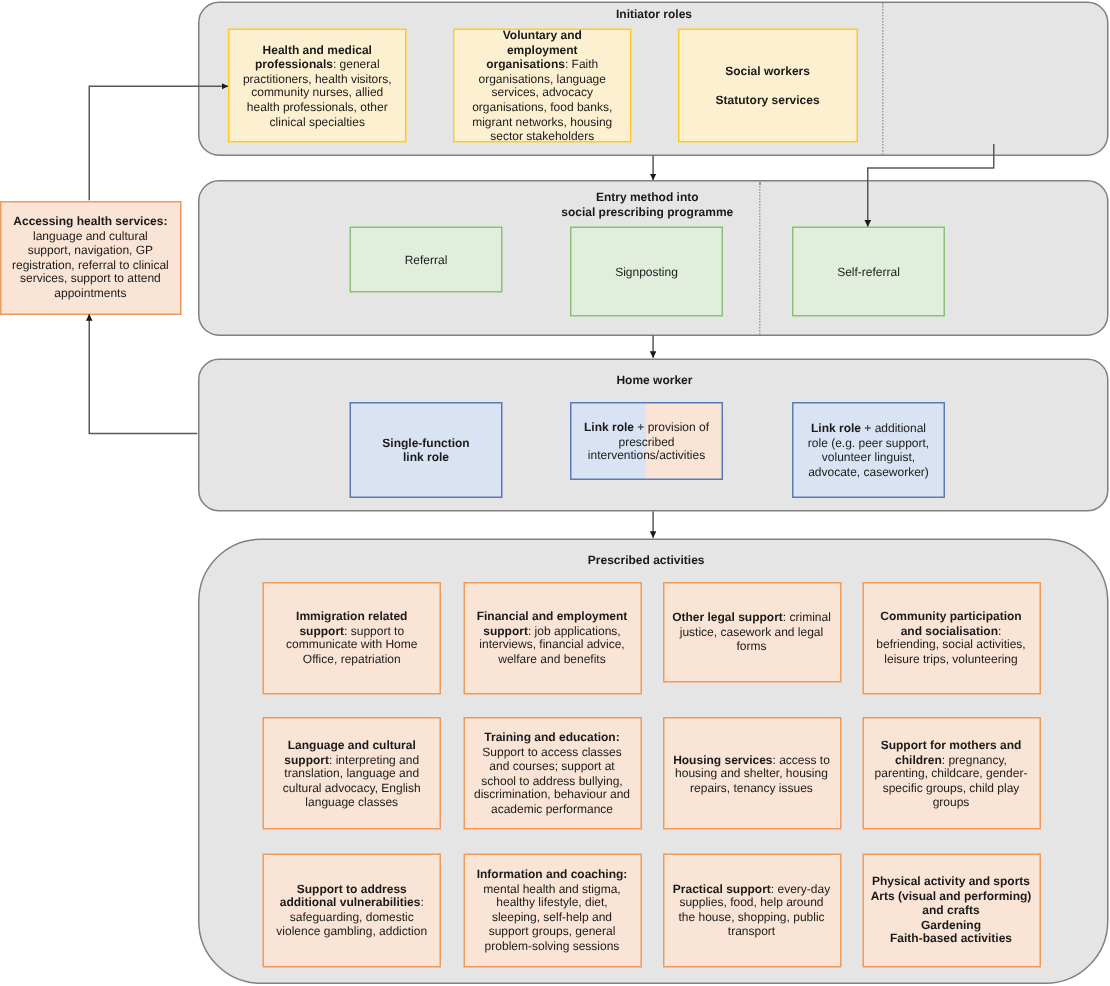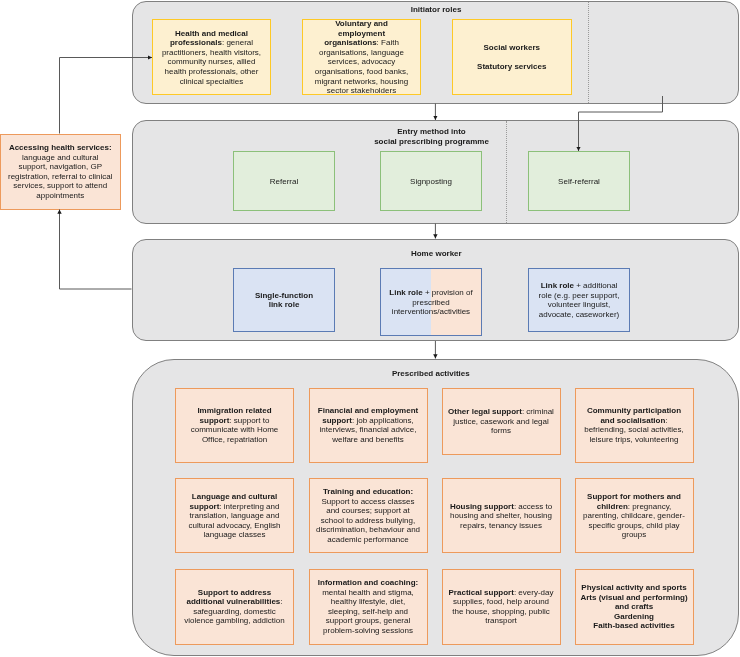--- a/index.html
+++ b/index.html
@@ -57,36 +57,36 @@
   <div class="nodebox yellow" style="left:302px;top:19px;width:119px;height:76px">
     <div class="txt" style="width:100px"><b>Voluntary and employment organisations</b><span>: Faith organisations, language services, advocacy organisations, food banks, migrant networks, housing sector stakeholders</span></div>
   </div>
   <div class="nodebox yellow" style="left:452px;top:19px;width:119.5px;height:76px">
     <div class="txt" style="width:100px"><b>Social workers<br><br>Statutory services</b></div>
   </div>
 
   <div class="band" style="left:131.5px;top:120px;width:607px;height:103.5px;border-radius:14px"></div>
   <div class="divider" style="left:506px;top:121px;height:101.5px"></div>
   <div class="band-title" style="left:281.5px;top:127.2px;width:300px">Entry method into<br>social prescribing programme</div>
-  <div class="nodebox green" style="left:233px;top:151px;width:102px;height:60px">
+  <div class="nodebox green" style="left:233px;top:151px;width:102px;height:44px">
     <div class="txt" style="width:92px"><span>Referral</span></div>
   </div>
   <div class="nodebox green" style="left:528px;top:151px;width:102px;height:60px">
     <div class="txt" style="width:92px"><span>Self-referral</span></div>
   </div>
   <div class="nodebox green" style="left:380px;top:151px;width:102px;height:60px">
     <div class="txt" style="width:92px"><span>Signposting</span></div>
   </div>
 
   <div class="band" style="left:131.5px;top:238.5px;width:607px;height:102.5px;border-radius:14px"></div>
   <div class="band-title" style="left:286.3px;top:248.6px;width:300px">Home worker</div>
   <div class="nodebox blue" style="left:233px;top:268px;width:102px;height:64px">
     <div class="txt" style="width:90px"><b>Single-function<br>link role</b></div>
   </div>
-  <div class="nodebox blue split" style="left:380px;top:268px;width:102px;height:68px;background:linear-gradient(to right,#dae3f3 0 50%,#fae4d6 50% 100%)">
+  <div class="nodebox blue split" style="left:380px;top:268px;width:102px;height:52px;background:linear-gradient(to right,#dae3f3 0 50%,#fae4d6 50% 100%)">
     <div class="txt" style="width:90px"><b>Link role</b><span> + provision of prescribed interventions/activities</span></div>
   </div>
   <div class="nodebox blue" style="left:528px;top:268px;width:102px;height:64px">
     <div class="txt" style="width:90px"><b>Link role</b><span> + additional role (e.g. peer support, volunteer linguist, advocate, caseworker)</span></div>
   </div>
 
   <div class="band" style="left:131.5px;top:358.5px;width:607px;height:297px;border-radius:42px"></div>
   <div class="band-title" style="left:280.8px;top:369.2px;width:300px">Prescribed activities</div>
   <div class="nodebox peach" style="left:175px;top:387.5px;width:119px;height:75px">
     <div class="txt" style="width:106px"><b>Immigration related support</b><span>: support to communicate with Home Office, repatriation</span></div>
@@ -100,21 +100,21 @@
   <div class="nodebox peach" style="left:574.5px;top:387.5px;width:119px;height:75px">
     <div class="txt" style="width:106px"><b>Community participation and socialisation</b><span>: befriending, social activities, leisure trips, volunteering</span></div>
   </div>
   <div class="nodebox peach" style="left:175px;top:478px;width:119px;height:75px">
     <div class="txt" style="width:106px"><b>Language and cultural support</b><span>: interpreting and translation, language and cultural advocacy, English language classes</span></div>
   </div>
   <div class="nodebox peach" style="left:308.5px;top:478px;width:119px;height:75px">
     <div class="txt" style="width:106px"><b>Training and education:</b><span> Support to access classes and courses; support at school to address bullying, discrimination, behaviour and academic performance</span></div>
   </div>
   <div class="nodebox peach" style="left:441.5px;top:478px;width:119px;height:75px">
-    <div class="txt" style="width:106px"><b>Housing support</b><span>: access to housing and shelter, housing repairs, tenancy issues</span></div>
+    <div class="txt" style="width:106px"><b>Housing services</b><span>: access to housing and shelter, housing repairs, tenancy issues</span></div>
   </div>
   <div class="nodebox peach" style="left:574.5px;top:478px;width:119px;height:75px">
     <div class="txt" style="width:106px"><b>Support for mothers and children</b><span>: pregnancy, parenting, childcare, gender-specific groups, child play groups</span></div>
   </div>
   <div class="nodebox peach" style="left:175px;top:568.5px;width:119px;height:76px">
     <div class="txt" style="width:106px"><b>Support to address additional vulnerabilities</b><span>: safeguarding, domestic violence gambling, addiction</span></div>
   </div>
   <div class="nodebox peach" style="left:308.5px;top:568.5px;width:119px;height:76px">
     <div class="txt" style="width:106px"><b>Information and coaching:</b><span> mental health and stigma, healthy lifestyle, diet, sleeping, self-help and support groups, general problem-solving sessions</span></div>
   </div>

